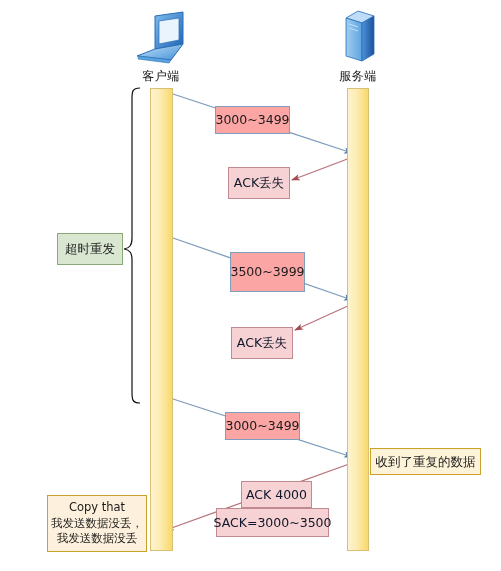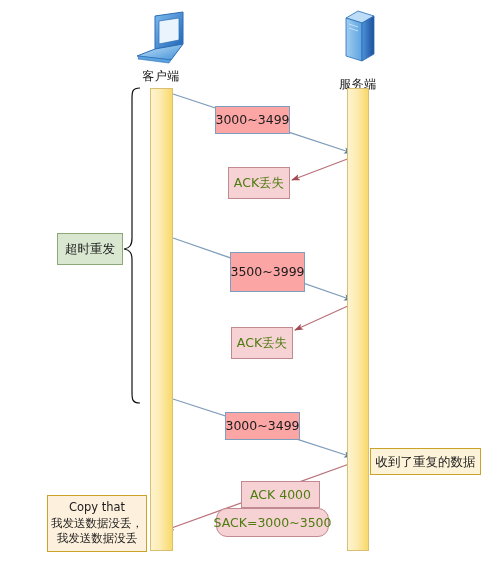--- a/index.html
+++ b/index.html
@@ -62,21 +62,21 @@
     font-family: "DejaVu Sans", "Liberation Sans", sans-serif;
   }
   .box-blue {
     background: #fca5a5;
     border: 1px solid #7e9ec0;
     color: #1b1b1b;
   }
   .box-red {
     background: #f6d2d4;
     border: 1px solid #c08a90;
-    color: #4d7c0f;
+    color: #0f172a;
   }
   .box-green {
     background: #d9e7d1;
     border: 1px solid #8aa878;
     color: #1b1b1b;
   }
   .box-yellow {
     background: #fdf3d8;
     border: 1px solid #c9a227;
     color: #1b1b1b;
@@ -163,38 +163,38 @@
 
     <path d="M10,10 L22,3 L38,8 L26,15 Z" fill="#bcdcf7" stroke="#2a6db5" stroke-width="0.8"></path>
 
     <path d="M10,10 L26,15 L26,53 L10,48 Z" fill="url(#srvSide)" stroke="#2a6db5" stroke-width="0.8"></path>
 
     <path d="M26,15 L38,8 L38,46 L26,53 Z" fill="url(#srvFront)" stroke="#2a6db5" stroke-width="0.8"></path>
 
     <path d="M13,16 L22,19" stroke="#cfe6f8" stroke-width="1" opacity="0.85"></path>
     <path d="M13,20 L22,23" stroke="#cfe6f8" stroke-width="1" opacity="0.85"></path>
   </svg>
-  <div class="actor-label" style="left:318px; top:76px; width:80px;">服务端</div>
+  <div class="actor-label" style="left:318px; top:68px; width:80px;">服务端</div>
 
   <div class="lifeline" style="left:150px; top:88px; width:23px; height:463px;"></div>
   <div class="lifeline" style="left:347px; top:88px; width:22px; height:463px;"></div>
 
   <div class="msg-box box-blue" style="left:215px; top:106px; width:75px; height:28px;">3000~3499</div>
 
   <div class="msg-box box-red" style="left:228px; top:167px; width:62px; height:32px;">ACK丢失</div>
 
   <div class="msg-box box-blue" style="left:230px; top:252px; width:75px; height:40px;">3500~3999</div>
 
   <div class="msg-box box-red" style="left:231px; top:327px; width:62px; height:32px;">ACK丢失</div>
 
   <div class="msg-box box-blue" style="left:225px; top:412px; width:75px; height:28px;">3000~3499</div>
 
-  <div class="msg-box box-red" style="left:241px; top:481px; width:79px; height:27px;">ACK 4000</div>
-
-  <div class="msg-box box-red" style="left:216px; top:508px; width:113px; height:29px;border-radius:11px;">SACK=3000~3500</div>
+  <div class="msg-box box-red" style="left:241px; top:481px; width:71px; height:27px;">ACK 4000</div>
+
+  <div class="msg-box box-red" style="left:216px; top:508px; width:113px; height:29px;">SACK=3000~3500</div>
 
   <div class="msg-box box-yellow" style="left:370px; top:448px; width:111px; height:27px;">收到了重复的数据</div>
 
   <div class="msg-box box-green" style="left:57px; top:233px; width:66px; height:32px;">超时重发</div>
 
   <div class="msg-box box-note" style="left:23px; top:495px; width:100px; height:57px;">
     <span>Copy that</span>
     <span>我发送数据没丢，</span>
     <span>我发送数据没丢</span>
   </div>

